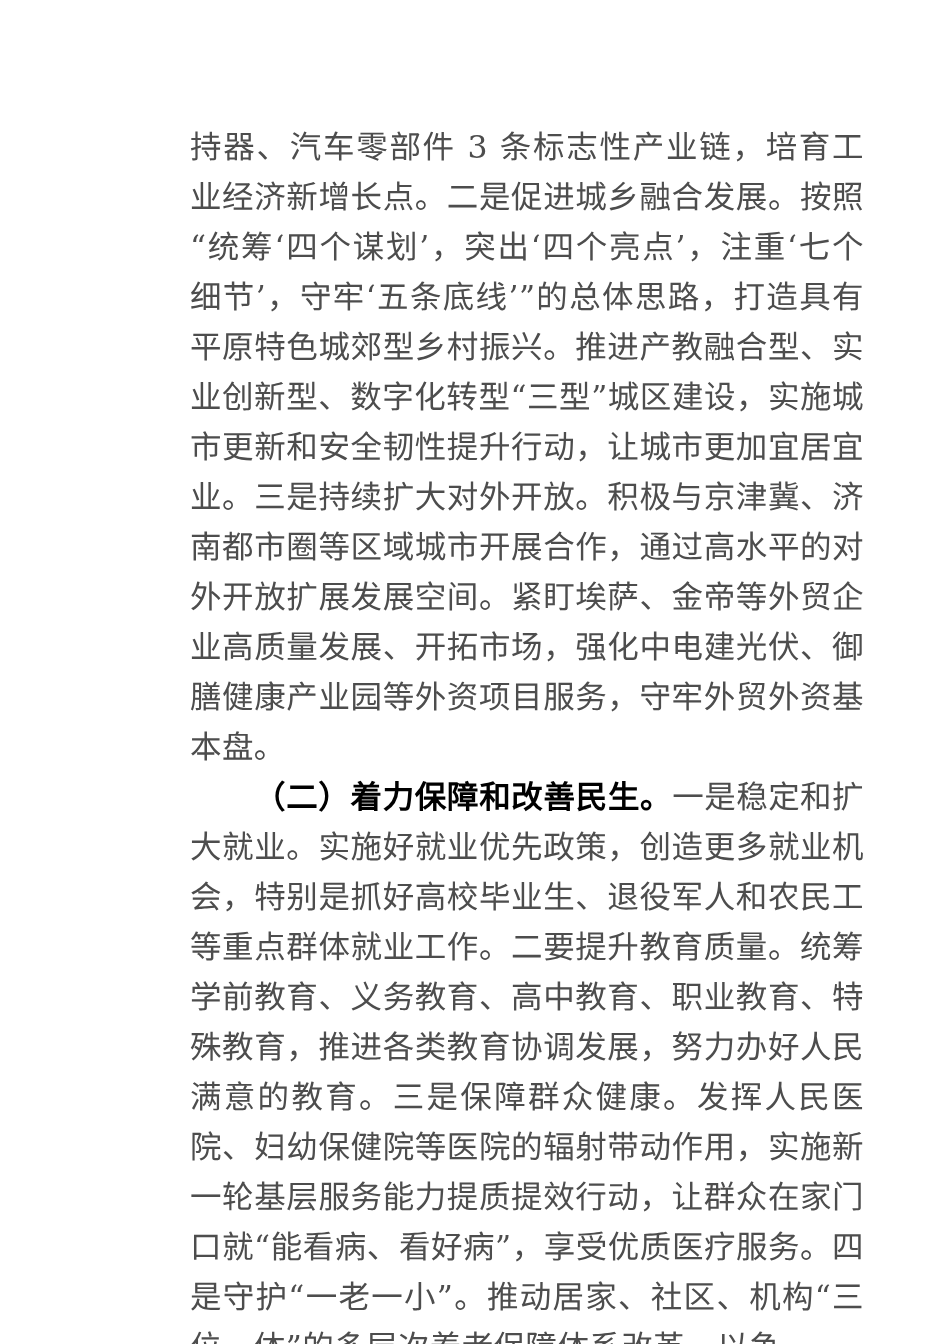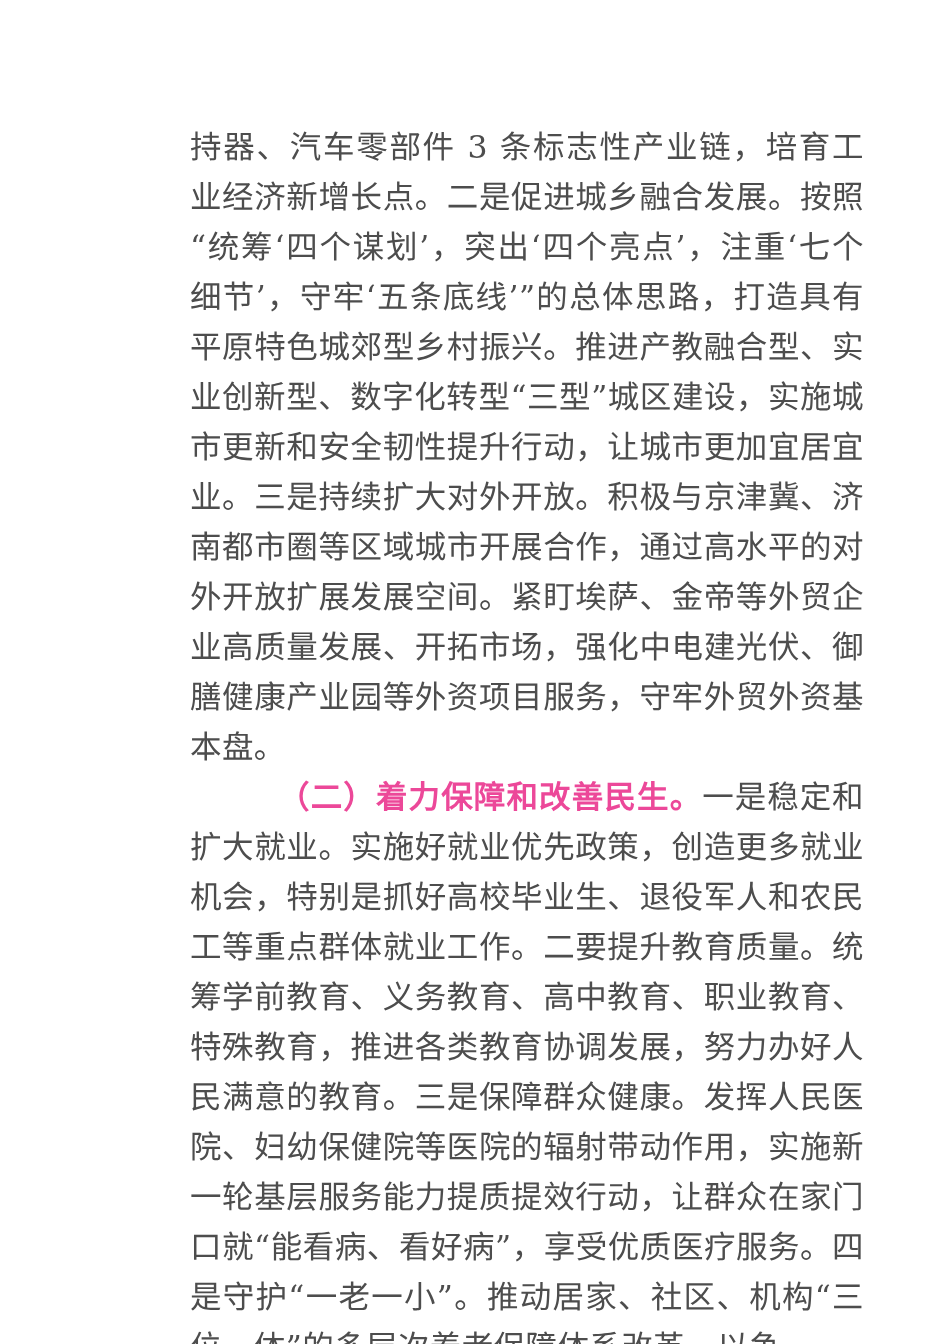--- a/index.html
+++ b/index.html
@@ -39,23 +39,22 @@
     word-break: break-all;
     -webkit-font-smoothing: antialiased;
   }
 
   .doc-para.indent {
     text-indent: 64px;
   }
 
   .heading-run {
     font-weight: bold;
-    color: #ec4899;
+    color: #000000;
     letter-spacing: 0.6px;
-    margin-left: 24px;
   }
 
   .body-run {
     font-weight: normal;
   }
 </style>
 </head>
 <body>
 
 <div class="page">

